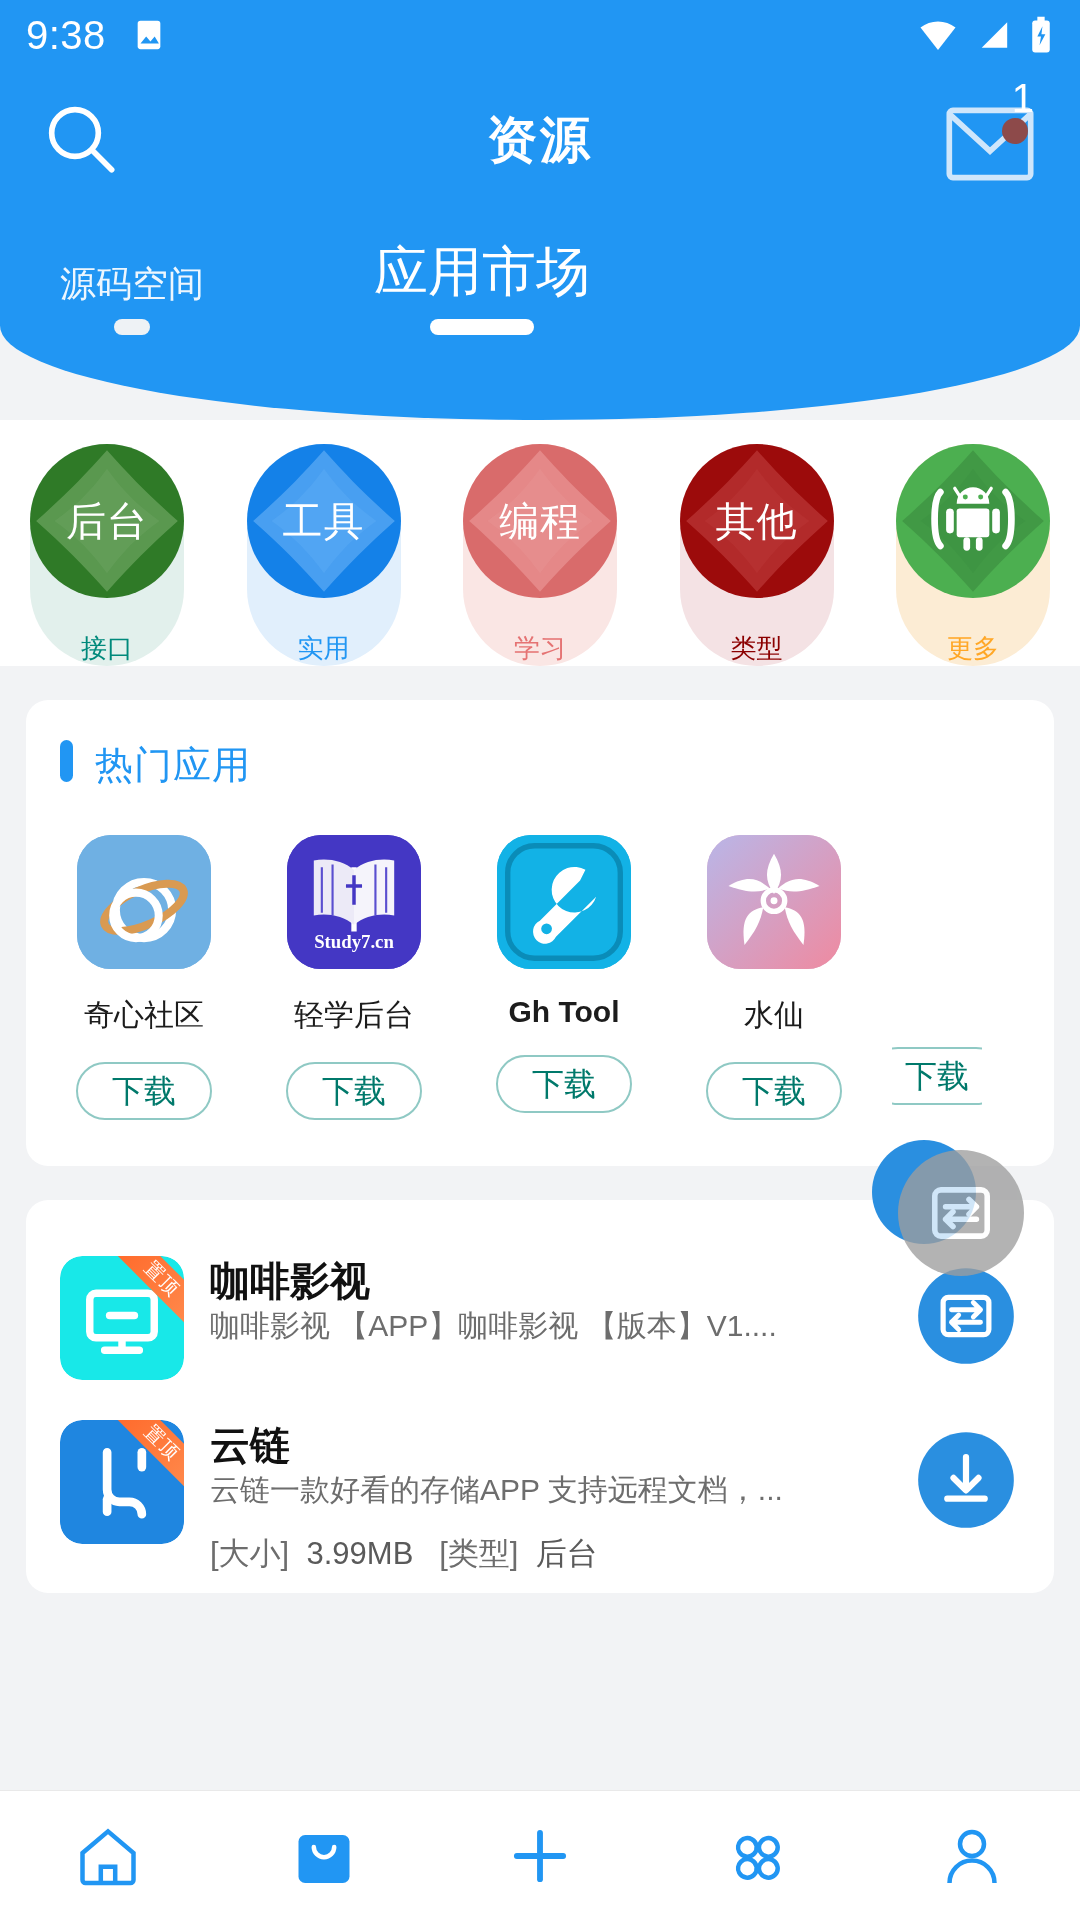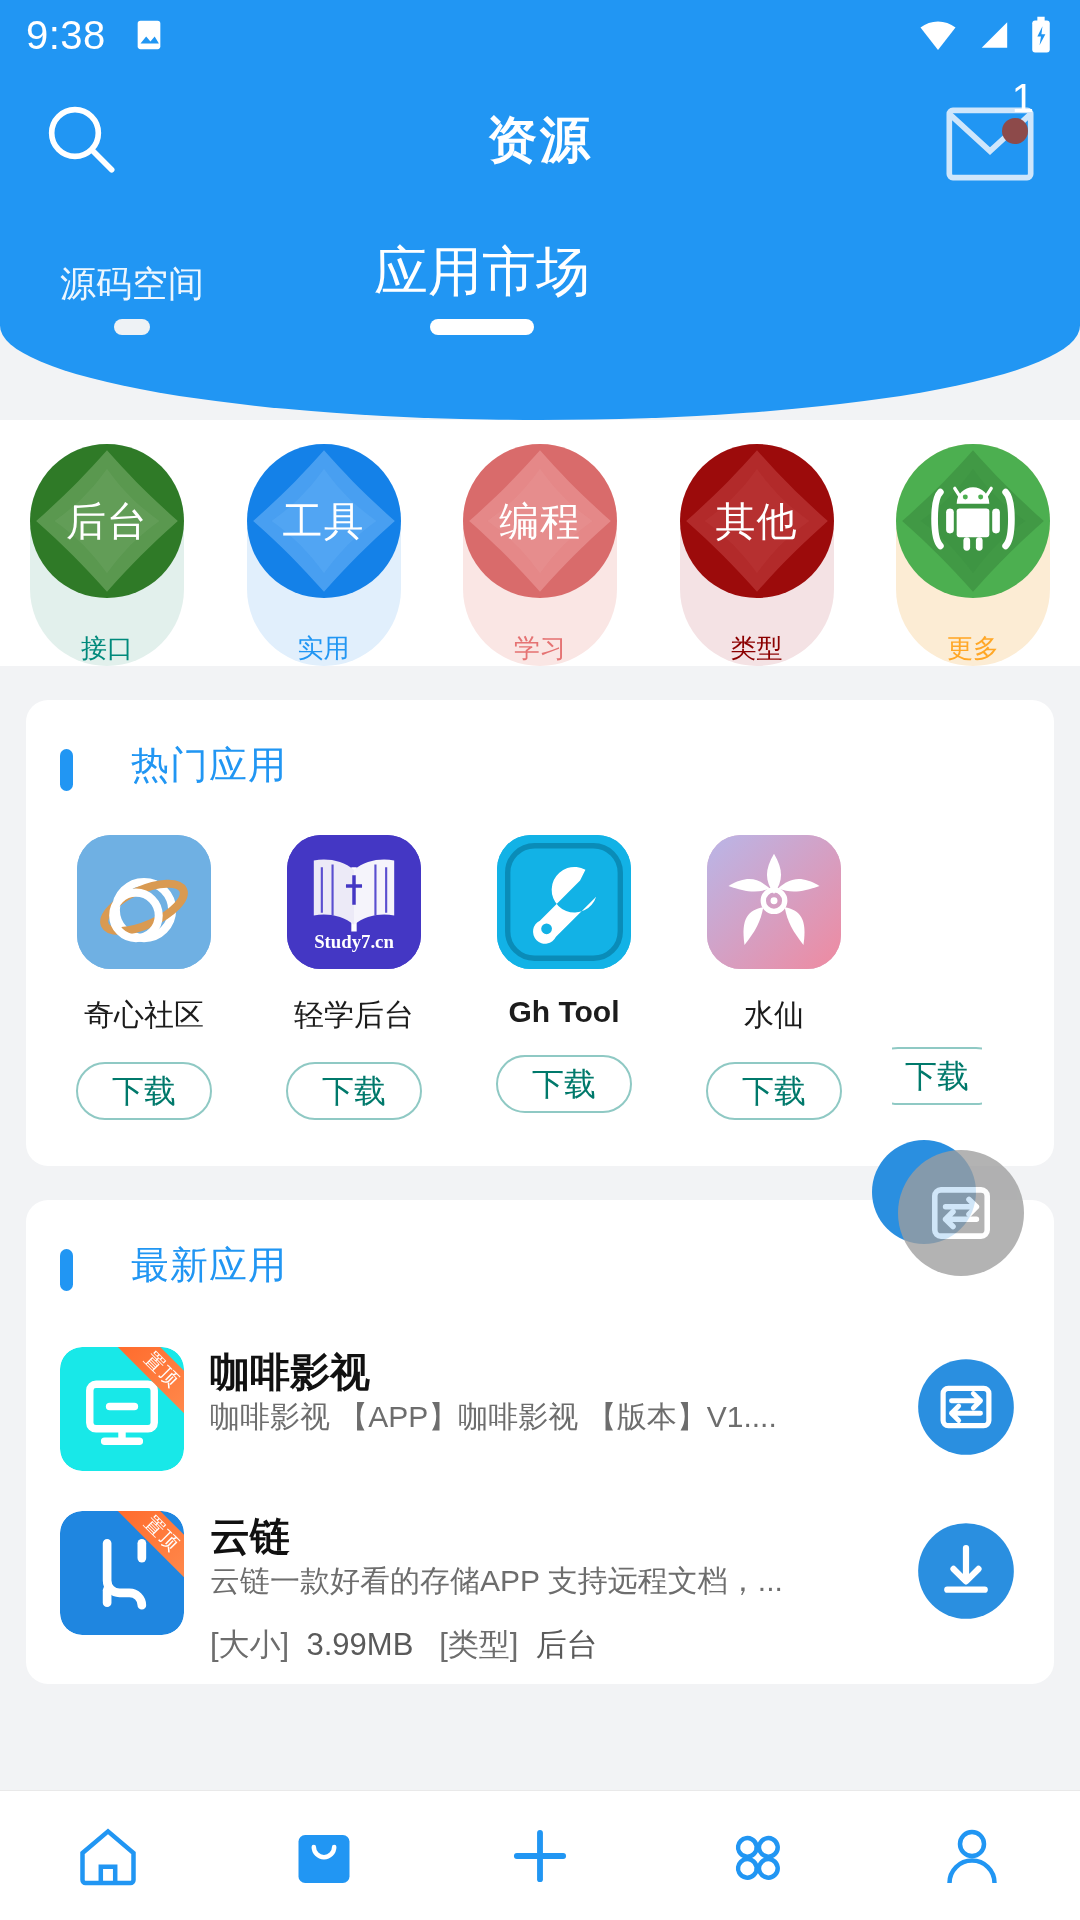--- a/index.html
+++ b/index.html
@@ -81,21 +81,21 @@
   }
   .cat-lab{
     margin-top:38px; font-size:26px; font-weight:400; line-height:1;font-family:Liberation Serif, serif;
   }
 
   
   .gap{ height:34px; background:#f2f3f5; }
   .card{
     background:#fff; border-radius:22px; margin:0 26px;
   }
-  .sec-head{ display:flex; align-items:flex-end; padding:40px 0 0 34px;gap:36px; }
+  .sec-head{ display:flex; align-items:flex-start; padding:40px 0 0 34px; }
   .sec-bar{
     width:13px; height:42px; border-radius:7px; background:#2196f3;
     margin-right:22px;
   }
   .sec-title{ font-size:38px; color:#2196f3; letter-spacing:1px; }
 
   
   .hot-scroll{
     display:flex; padding:44px 0 46px 0; overflow:hidden;
     gap:0;
@@ -367,24 +367,20 @@
       <div class="hot-item" style="width: 90px; overflow: hidden;">
         <div style="height:186px"></div>
         <span class="hot-dl">下载</span>
       </div>
     </div>
 </div>
 
 <div class="gap"></div>
 
 <div class="card">
-  <div class="sec-head">
-    <span class="sec-bar"></span>
-    <span class="sec-title">最新应用</span>
-  </div>
   <div class="list" id="latestlist">
       <div class="li">
         <div class="li-ico">
           <svg width="124" height="124" viewBox="0 0 100 100">
             <rect width="100" height="100" rx="18" fill="#18e8e8"></rect>
             <rect x="24" y="30" width="52" height="36" rx="5" fill="none" stroke="#fff" stroke-width="6"></rect>
             <path d="M40 48 H60" stroke="#fff" stroke-width="6" stroke-linecap="round"></path>
             <path d="M50 66 V76 M36 76 H64" stroke="#fff" stroke-width="6" stroke-linecap="round"></path>
           </svg>
           <span class="ribbon">置顶</span>

